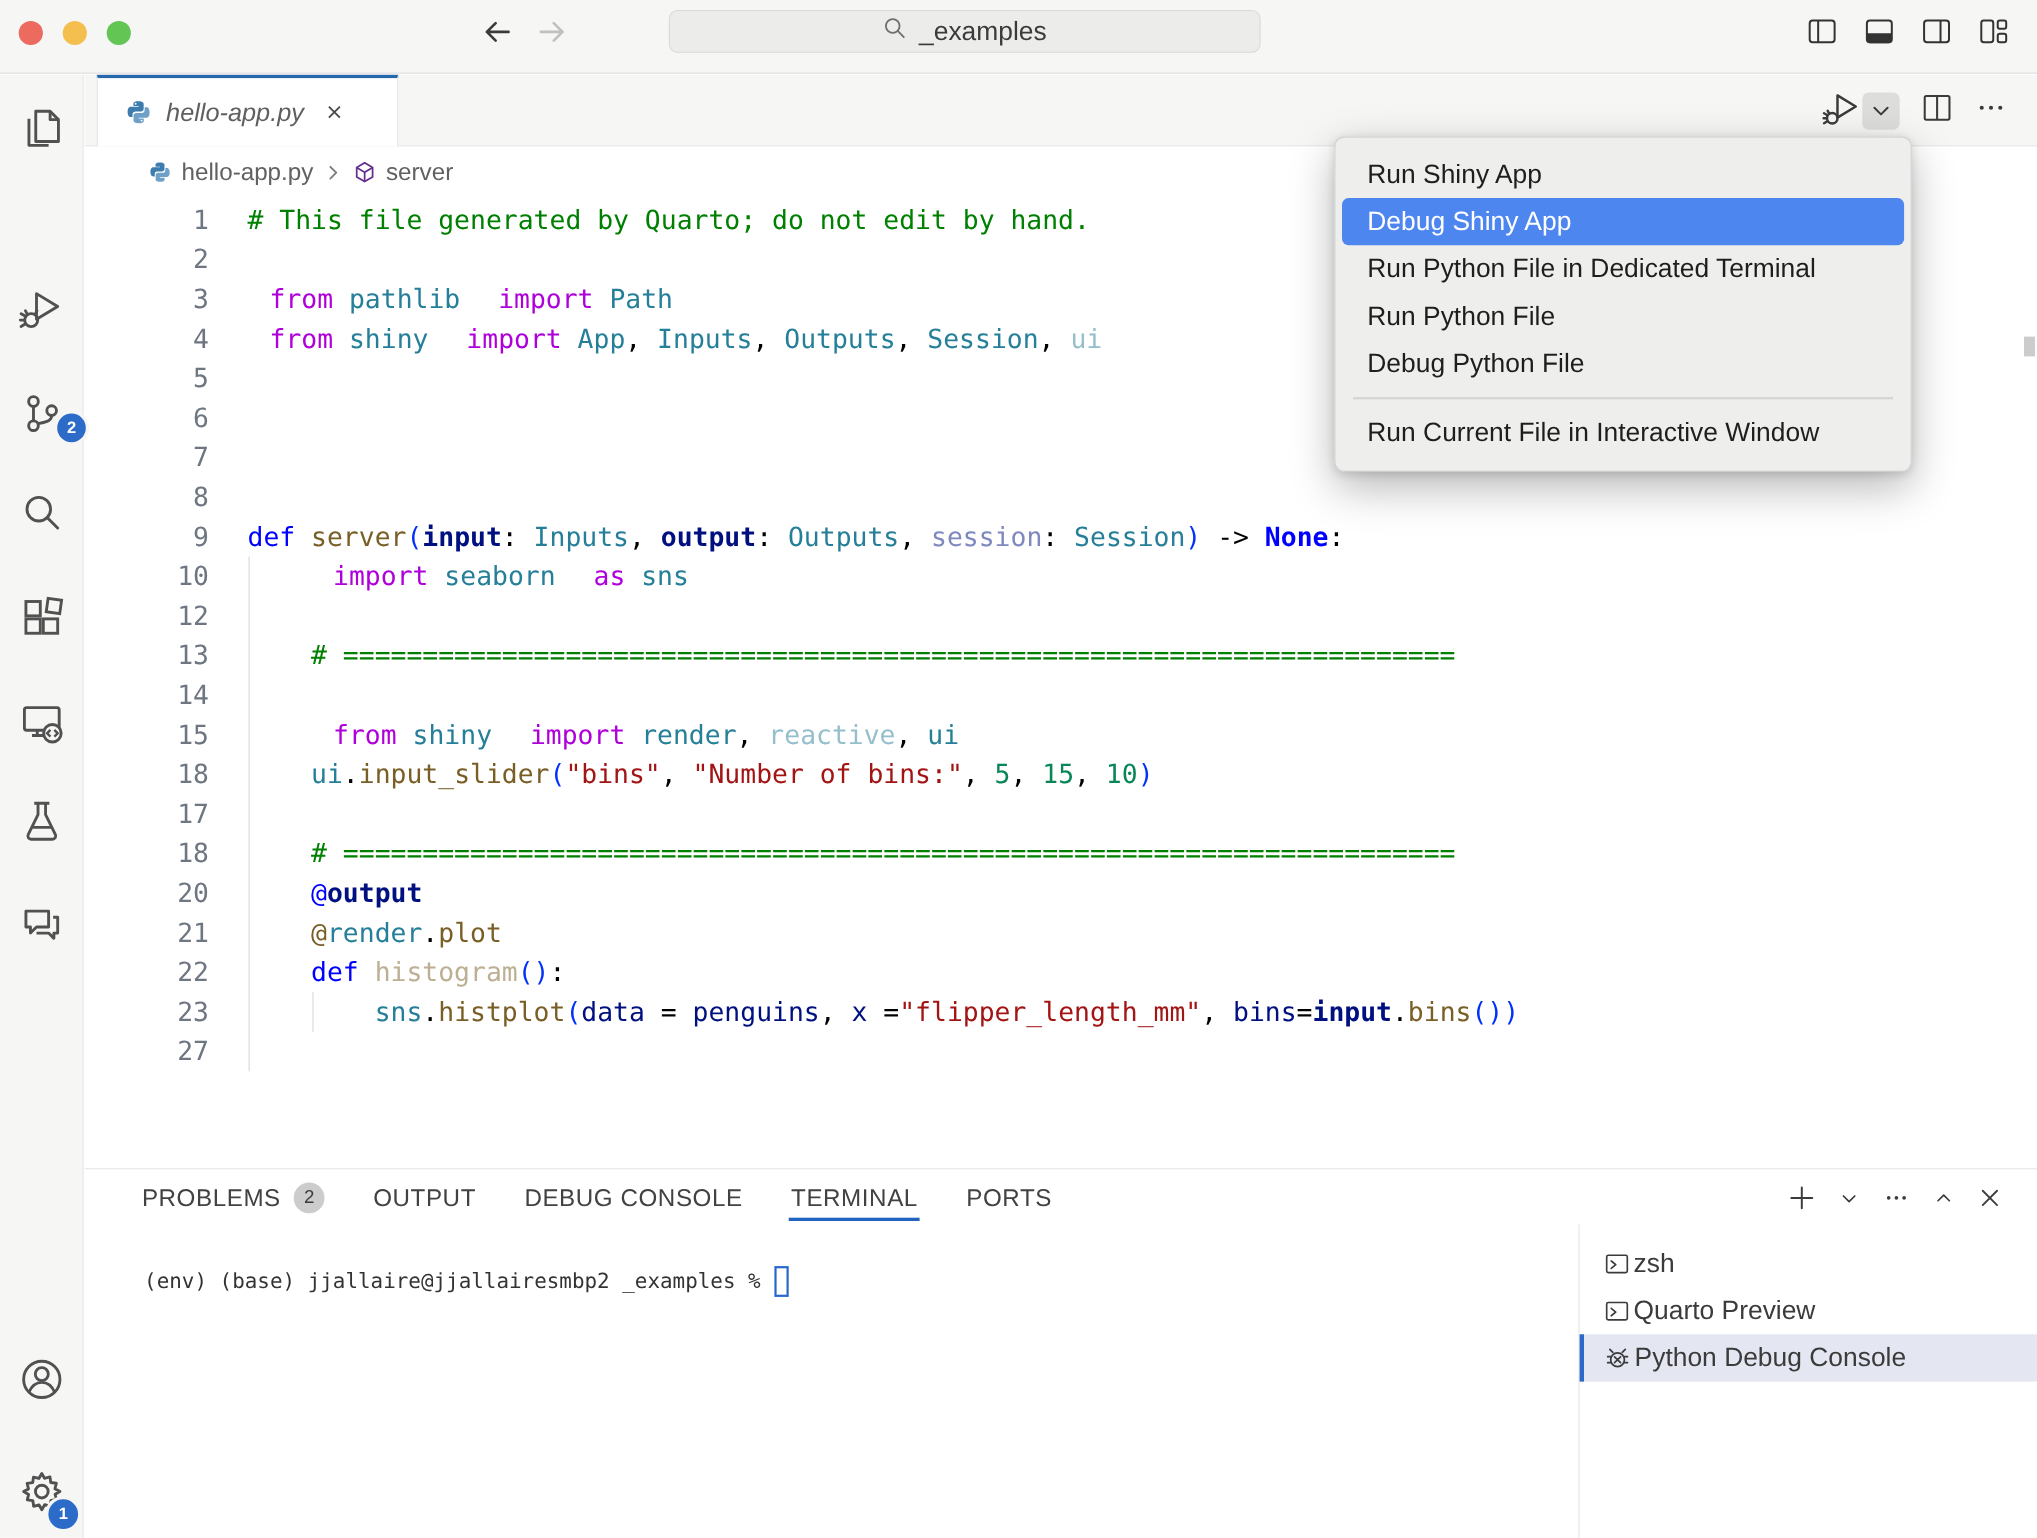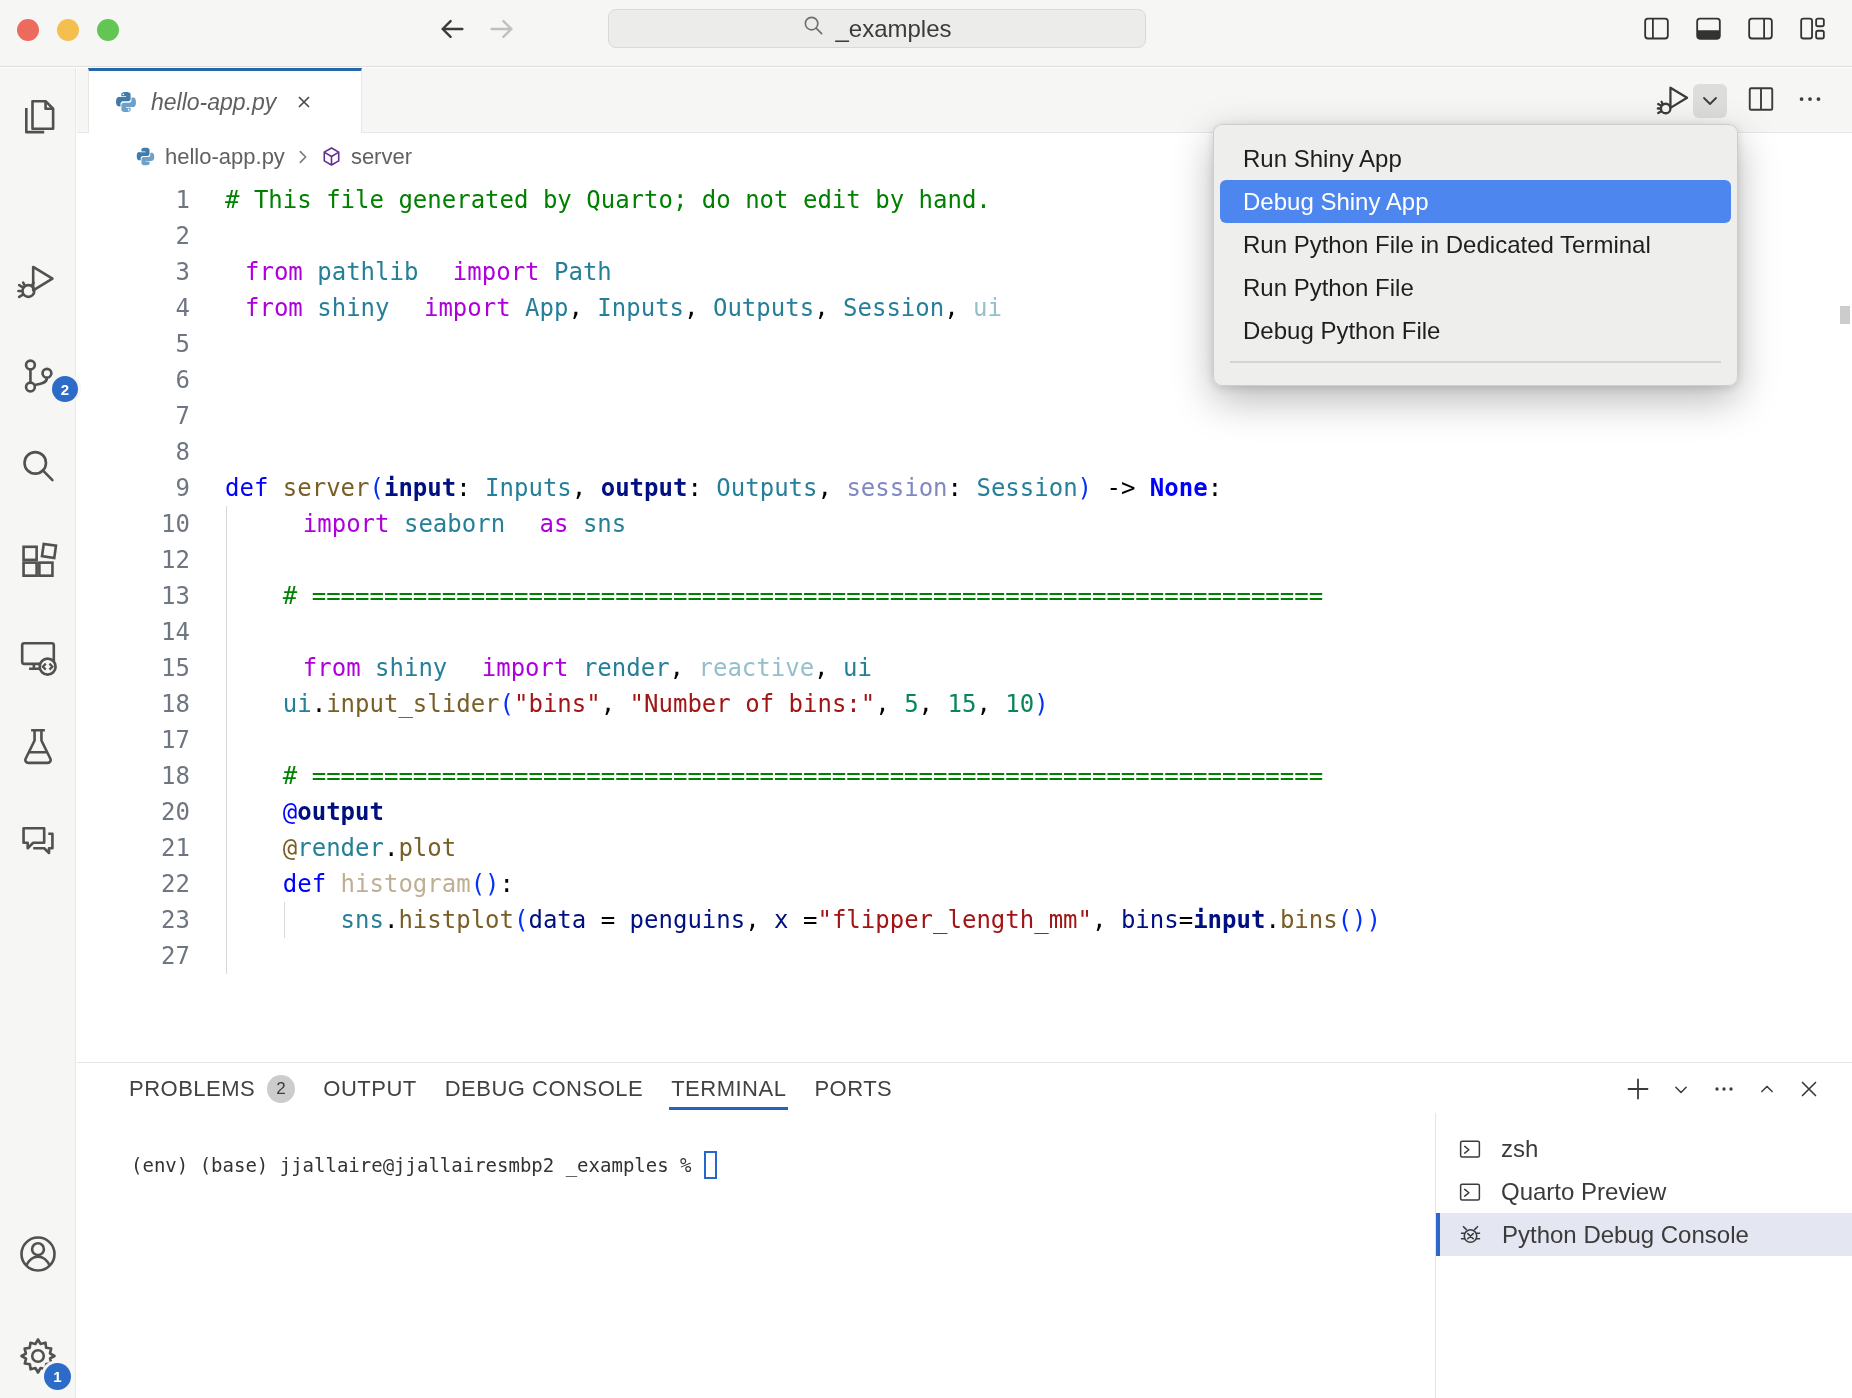--- a/index.html
+++ b/index.html
@@ -94,36 +94,36 @@
            font-size:24px; color:#1e1e1e; }
   .cmenu-item { height:43px; line-height:43px; padding:0 23px; margin:0 6px;
                 border-radius:6px; white-space:nowrap; }
   .cmenu-item.hl { background:#4e86f0; color:#ffffff; }
   .cmenu-sep { height:1.5px; background:#d4d4d2; margin:9px 16px; }
 
   
   .panel { position:absolute; left:77px; top:1062px; right:0; bottom:0;
            background:#fff; border-top:1px solid #e5e5e5; }
   .panel-tabs { position:absolute; left:52px; top:0; height:52px;
-                display:flex; align-items:center; gap:28px; }
+                display:flex; align-items:center; gap:44px; }
   .ptab { position:relative; font-size:22px; letter-spacing:0.5px; color:#424242;
           height:52px; display:flex; align-items:center; gap:12px; }
   .ptab.active::after { content:""; position:absolute; left:-2px; right:-2px; bottom:5px;
                         height:3.5px; background:#2363c0; }
   .ptab-badge { width:28px; height:28px; border-radius:50%; background:#cccccc; color:#3b3b3b;
                 font-size:17px; display:flex; align-items:center; justify-content:center; }
   .panel-actions { position:absolute; right:30px; top:12px; display:flex; gap:17px; align-items:center; }
   .panel-actions svg { display:block; }
   .term-line { position:absolute; left:54px; top:86px; height:32px; display:flex; align-items:center;
                font-family:"DejaVu Sans Mono", monospace; font-size:19px; color:#333333; white-space:pre; }
   .term-caret { display:inline-block; width:13px; height:28px; border:2px solid #2767cb; margin-left:12px; }
   .term-divider { position:absolute; left:1358px; top:50px; bottom:0; width:1px; background:#e4e4e4; }
   .term-list { position:absolute; left:1359px; right:0; top:64px; }
   .term-row { position:relative; height:43px; display:flex; align-items:center; padding-left:22px;
-              font-size:24px; color:#3b3b3b; gap:19px;text-align:center; }
+              font-size:24px; color:#3b3b3b; gap:3px;text-align:center; }
   .term-row.selected { background:#e4e7f2; }
   .term-row.selected::before { content:""; position:absolute; left:0; top:0; bottom:0; width:4px;
                                background:#2d68c8; }
   .term-row svg { display:block; flex:none; }
 </style>
 </head>
 <body>
 
 <div class="window">
 
@@ -422,20 +422,21 @@
     </div>
   <div class="overview-mark"></div>
 
   <div class="cmenu">
       <div class="cmenu-item">Run Shiny App</div>
       <div class="cmenu-item hl">Debug Shiny App</div>
       <div class="cmenu-item">Run Python File in Dedicated Terminal</div>
       <div class="cmenu-item">Run Python File</div>
       <div class="cmenu-item">Debug Python File</div>
       <div class="cmenu-sep"></div>
+      <div class="cmenu-item">Run Current File in Interactive Window</div>
     </div>
 
   <div class="panel">
     <div class="panel-tabs">
         <div class="ptab">
           <span>PROBLEMS</span>
           <span class="ptab-badge">2</span>
         </div>
         <div class="ptab">
           <span>OUTPUT</span>

